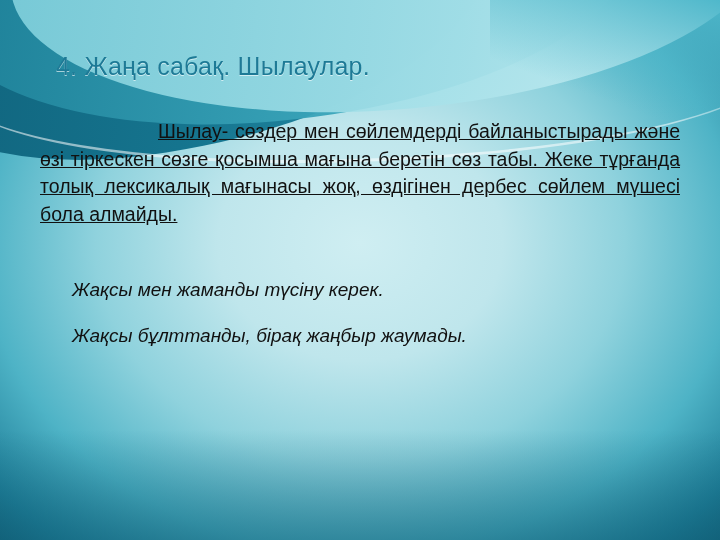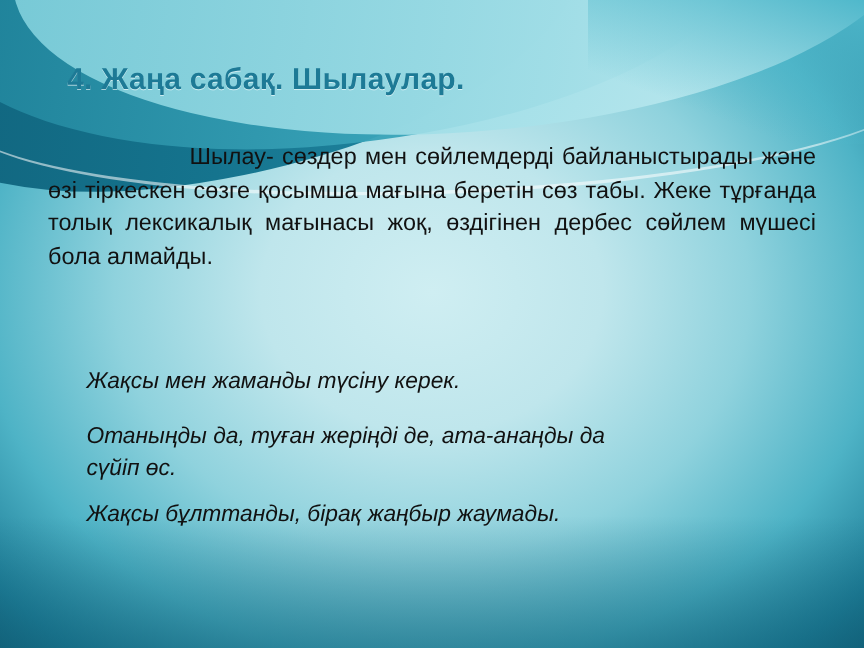--- a/index.html
+++ b/index.html
@@ -80,45 +80,46 @@
     background: linear-gradient(to top, rgba(16,96,120,.55), rgba(16,96,120,0));
   }
 
   
   .title {
     position: absolute;
     top: 52px;
     left: 56px;
     right: 40px;
     font-size: 25px;
-    font-weight: bold;
+    font-weight: normal;
     color: #1d7a96;
     letter-spacing: .2px;
     text-shadow: 0 1px 0 rgba(255,255,255,.6);
   }
 
   
   .body-block {
     position: absolute;
     top: 118px;
     left: 40px;
     width: 640px;
   }
   .para {
     font-size: 19.5px;
     line-height: 1.42;
     color: #111111;
     text-align: justify;
     text-justify: inter-word;
     text-indent: 118px;
+    text-decoration: underline;
   }
 
   .examples {
     position: absolute;
-    top: 304px;
+    top: 276px;
     left: 72px;
     width: 600px;
     color: #111111;
   }
   .example {
     font-style: italic;
     font-size: 19px;
     line-height: 1.45;
     margin-bottom: 18px;
     max-width: 470px;
@@ -139,17 +140,16 @@
   <div class="bottom-glow"></div>
 
   <div class="title">4. Жаңа сабақ.   Шылаулар.</div>
 
   <div class="body-block">
     <div class="para">Шылау-  сөздер  мен  сөйлемдерді  байланыстырады  және  өзі   тіркескен  сөзге  қосымша        мағына     беретін     сөз     табы.  Жеке  тұрғанда толық  лексикалық  мағынасы  жоқ,  өздігінен дербес  сөйлем  мүшесі  бола  алмайды.</div>
   </div>
 
   <div class="examples">
     <div class="example e1">Жақсы  мен  жаманды  түсіну  керек.</div>
-    <div class="example e2">Отаныңды  да, туған  жеріңді  де, ата-анаңды да  сүйіп өс.</div>
     <div class="example e3">Жақсы бұлттанды, бірақ  жаңбыр  жаумады.</div>
   </div>
 
 </div>
 
 </body></html>

